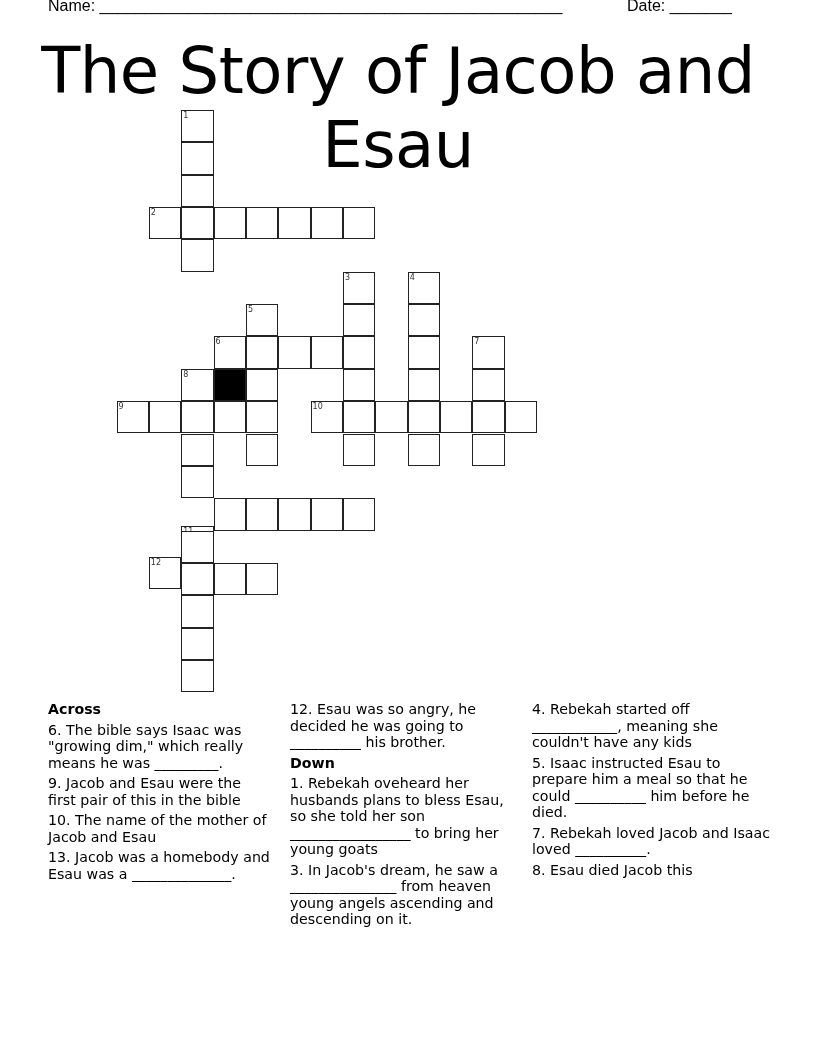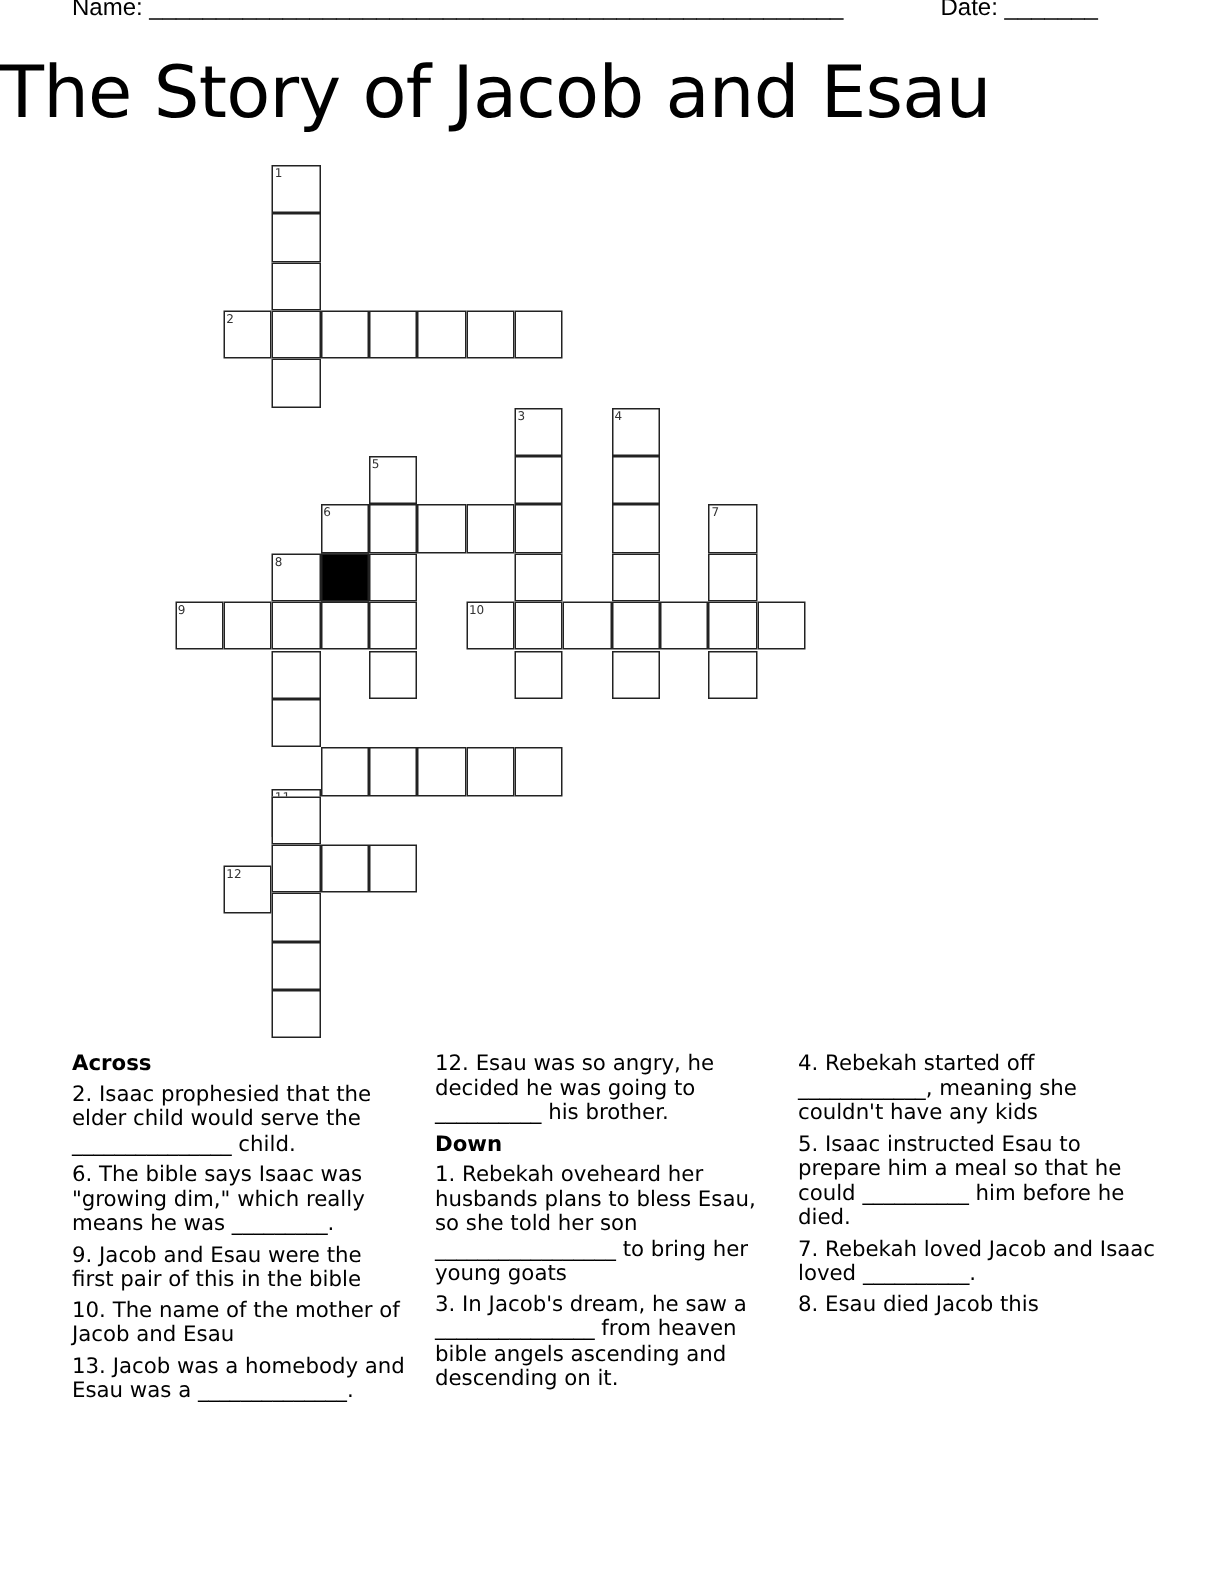--- a/index.html
+++ b/index.html
@@ -1,18 +1,18 @@
 <!DOCTYPE html>
 <html><head>
 <meta charset="utf-8">
 <style>
   html, body { margin:0; padding:0; background:#fff; }
   body { width:816px; height:1056px; position:relative; overflow:hidden; color:#000; }
   .hdr { position:absolute; top:-3px; font-family:"Liberation Sans", sans-serif; font-size:16px; white-space:pre; }
-  .title { position:absolute; top:34px; left:0; width:796px; text-align:left; font-family:"DejaVu Sans", sans-serif; font-size:48px; letter-spacing:-0.5px; }
+  .title { position:absolute; top:34px; left:0; width:796px; text-align:center; font-family:"DejaVu Sans", sans-serif; font-size:64px; letter-spacing:-0.5px; }
   .grid { position:absolute; left:0; top:0; width:816px; height:700px; }
   .cell { position:absolute; width:32.35px; height:32.35px; box-sizing:border-box; border:1.5px solid #222; background:#fff; }
   .cell.black { background:#000; }
   .num { position:absolute; left:1px; top:0px; font-family:"DejaVu Sans", sans-serif; font-size:8px; line-height:9px; color:#333; }
   .col { position:absolute; top:701px; font-family:"DejaVu Sans", sans-serif; font-size:14.2px; line-height:16.5px; }
   .col .head { font-weight:bold; margin-bottom:4px; }
   .clue { margin-bottom:4px; }
   .clue b { font-weight:normal; }
 </style>
 </head>
@@ -96,42 +96,41 @@
       <span class="num">10</span>
     </div>
     <div class="cell" style="left: 375.3px; top: 401.15px;"></div>
     <div class="cell" style="left: 440px; top: 401.15px;"></div>
     <div class="cell" style="left: 504.7px; top: 401.15px;"></div>
     <div class="cell" style="left: 213.55px; top: 498.2px;"></div>
     <div class="cell" style="left: 245.9px; top: 498.2px;"></div>
     <div class="cell" style="left: 278.25px; top: 498.2px;"></div>
     <div class="cell" style="left: 310.6px; top: 498.2px;"></div>
     <div class="cell" style="left: 342.95px; top: 498.2px;"></div>
-    <div class="cell" style="left: 148.85px; top: 577px;">
+    <div class="cell" style="left: 148.85px; top: 557px;">
       <span class="num">12</span>
     </div>
     <div class="cell" style="left: 213.55px; top: 562.9px;"></div>
     <div class="cell" style="left: 245.9px; top: 562.9px;"></div>
     <div class="cell black" style="left: 213.55px; top: 368.8px;"></div>
   </div>
 
 <div class="col" style="left:48px; width:225px;">
   <div class="head">Across</div>
-  <div class="clue"><b>2.</b><span> Isaac prophesied that the elder child would serve the _______________ child.</span></div>
   <div class="clue"><b>6.</b><span> The bible says Isaac was "growing dim," which really means he was _________.</span></div>
   <div class="clue"><b>9.</b><span> Jacob and Esau were the first pair of this in the bible</span></div>
   <div class="clue"><b>10.</b><span> The name of the mother of Jacob and Esau</span></div>
   <div class="clue"><b>13.</b><span> Jacob was a homebody and Esau was a ______________.</span></div>
 </div>
 
 <div class="col" style="left:290px; width:232px;">
   <div class="clue"><b>12.</b><span> Esau was so angry, he decided he was going to __________ his brother.</span></div>
   <div class="head">Down</div>
   <div class="clue"><b>1.</b><span> Rebekah oveheard her husbands plans to bless Esau, so she told her son _________________ to bring her young goats</span></div>
-  <div class="clue"><b>3.</b><span> In Jacob's dream, he saw a _______________ from heaven bible angels ascending and descending on it.</span></div>
+  <div class="clue"><b>3.</b><span> In Jacob's dream, he saw a _______________ from heaven young angels ascending and descending on it.</span></div>
 </div>
 
 <div class="col" style="left:532px; width:240px;">
   <div class="clue"><b>4.</b><span> Rebekah started off ____________, meaning she couldn't have any kids</span></div>
   <div class="clue"><b>5.</b><span> Isaac instructed Esau to prepare him a meal so that he could __________ him before he died.</span></div>
   <div class="clue"><b>7.</b><span> Rebekah loved Jacob and Isaac loved __________.</span></div>
   <div class="clue"><b>8.</b><span> Esau died Jacob this</span></div>
 </div>
 
 </body></html>

